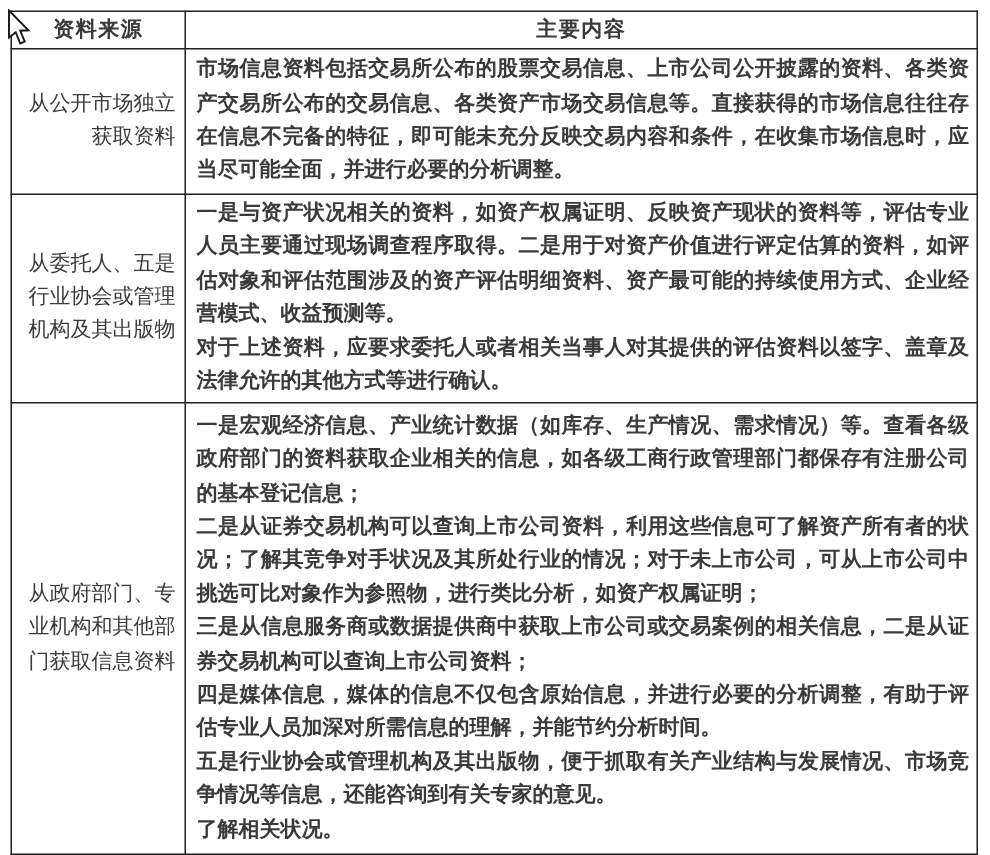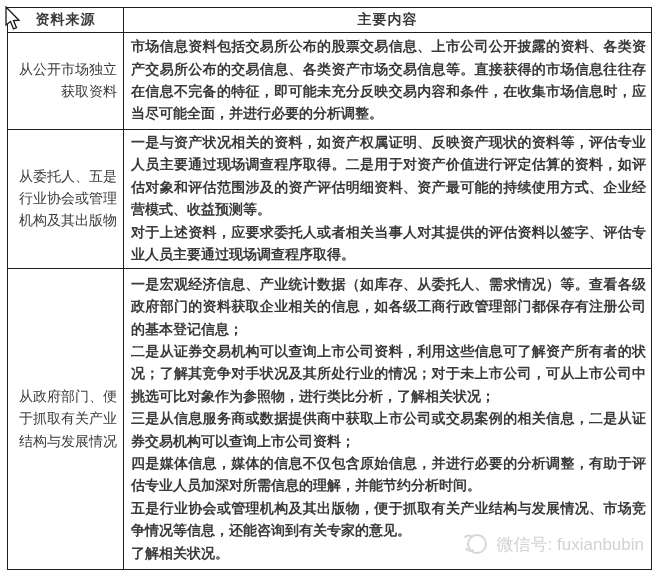--- a/index.html
+++ b/index.html
@@ -99,39 +99,31 @@
     <tr class="row-1">
       <td class="cell-source">从公开市场独立获取资料</td>
       <td class="cell-content">
             <p class="para">市场信息资料包括交易所公布的股票交易信息、上市公司公开披露的资料、各类资产交易所公布的交易信息、各类资产市场交易信息等。直接获得的市场信息往往存在信息不完备的特征，即可能未充分反映交易内容和条件，在收集市场信息时，应当尽可能全面，并进行必要的分析调整。</p>
           </td>
     </tr>
     <tr class="row-2">
       <td class="cell-source">从委托人、五是行业协会或管理机构及其出版物</td>
       <td class="cell-content">
             <p class="para">一是与资产状况相关的资料，如资产权属证明、反映资产现状的资料等，评估专业人员主要通过现场调查程序取得。二是用于对资产价值进行评定估算的资料，如评估对象和评估范围涉及的资产评估明细资料、资产最可能的持续使用方式、企业经营模式、收益预测等。</p>
-            <p class="para">对于上述资料，应要求委托人或者相关当事人对其提供的评估资料以签字、评估专业人员主要通过现场调查程序取得。</p>
+            <p class="para">对于上述资料，应要求委托人或者相关当事人对其提供的评估资料以签字、盖章及法律允许的其他方式等进行确认。</p>
           </td>
     </tr>
     <tr class="row-3">
-      <td class="cell-source">从政府部门、便于抓取有关产业结构与发展情况</td>
+      <td class="cell-source">从政府部门、专业机构和其他部门获取信息资料</td>
       <td class="cell-content">
-            <p class="para">一是宏观经济信息、产业统计数据（如库存、从委托人、需求情况）等。查看各级政府部门的资料获取企业相关的信息，如各级工商行政管理部门都保存有注册公司的基本登记信息；</p>
-            <p class="para">二是从证券交易机构可以查询上市公司资料，利用这些信息可了解资产所有者的状况；了解其竞争对手状况及其所处行业的情况；对于未上市公司，可从上市公司中挑选可比对象作为参照物，进行类比分析，了解相关状况；</p>
+            <p class="para">一是宏观经济信息、产业统计数据（如库存、生产情况、需求情况）等。查看各级政府部门的资料获取企业相关的信息，如各级工商行政管理部门都保存有注册公司的基本登记信息；</p>
+            <p class="para">二是从证券交易机构可以查询上市公司资料，利用这些信息可了解资产所有者的状况；了解其竞争对手状况及其所处行业的情况；对于未上市公司，可从上市公司中挑选可比对象作为参照物，进行类比分析，如资产权属证明；</p>
             <p class="para">三是从信息服务商或数据提供商中获取上市公司或交易案例的相关信息，二是从证券交易机构可以查询上市公司资料；</p>
             <p class="para">四是媒体信息，媒体的信息不仅包含原始信息，并进行必要的分析调整，有助于评估专业人员加深对所需信息的理解，并能节约分析时间。</p>
             <p class="para">五是行业协会或管理机构及其出版物，便于抓取有关产业结构与发展情况、市场竞争情况等信息，还能咨询到有关专家的意见。</p>
             <p class="para">了解相关状况。</p>
           </td>
     </tr>
   </tbody>
     </table>
 
-  <div class="watermark">
-    <svg width="30" height="26" viewBox="0 0 30 26">
-      <circle cx="16" cy="13" r="9" fill="none" stroke="#d6d6d6" stroke-width="2"></circle>
-      <path d="M4 6 Q8 3 11 6" fill="none" stroke="#d6d6d6" stroke-width="2" stroke-linecap="round"></path>
-      <path d="M5 18 Q9 21 12 19" fill="none" stroke="#d6d6d6" stroke-width="2" stroke-linecap="round"></path>
-    </svg>
-    <span>微信号: fuxianbubin</span>
-  </div>
 
 </div>
 
 </body></html>

